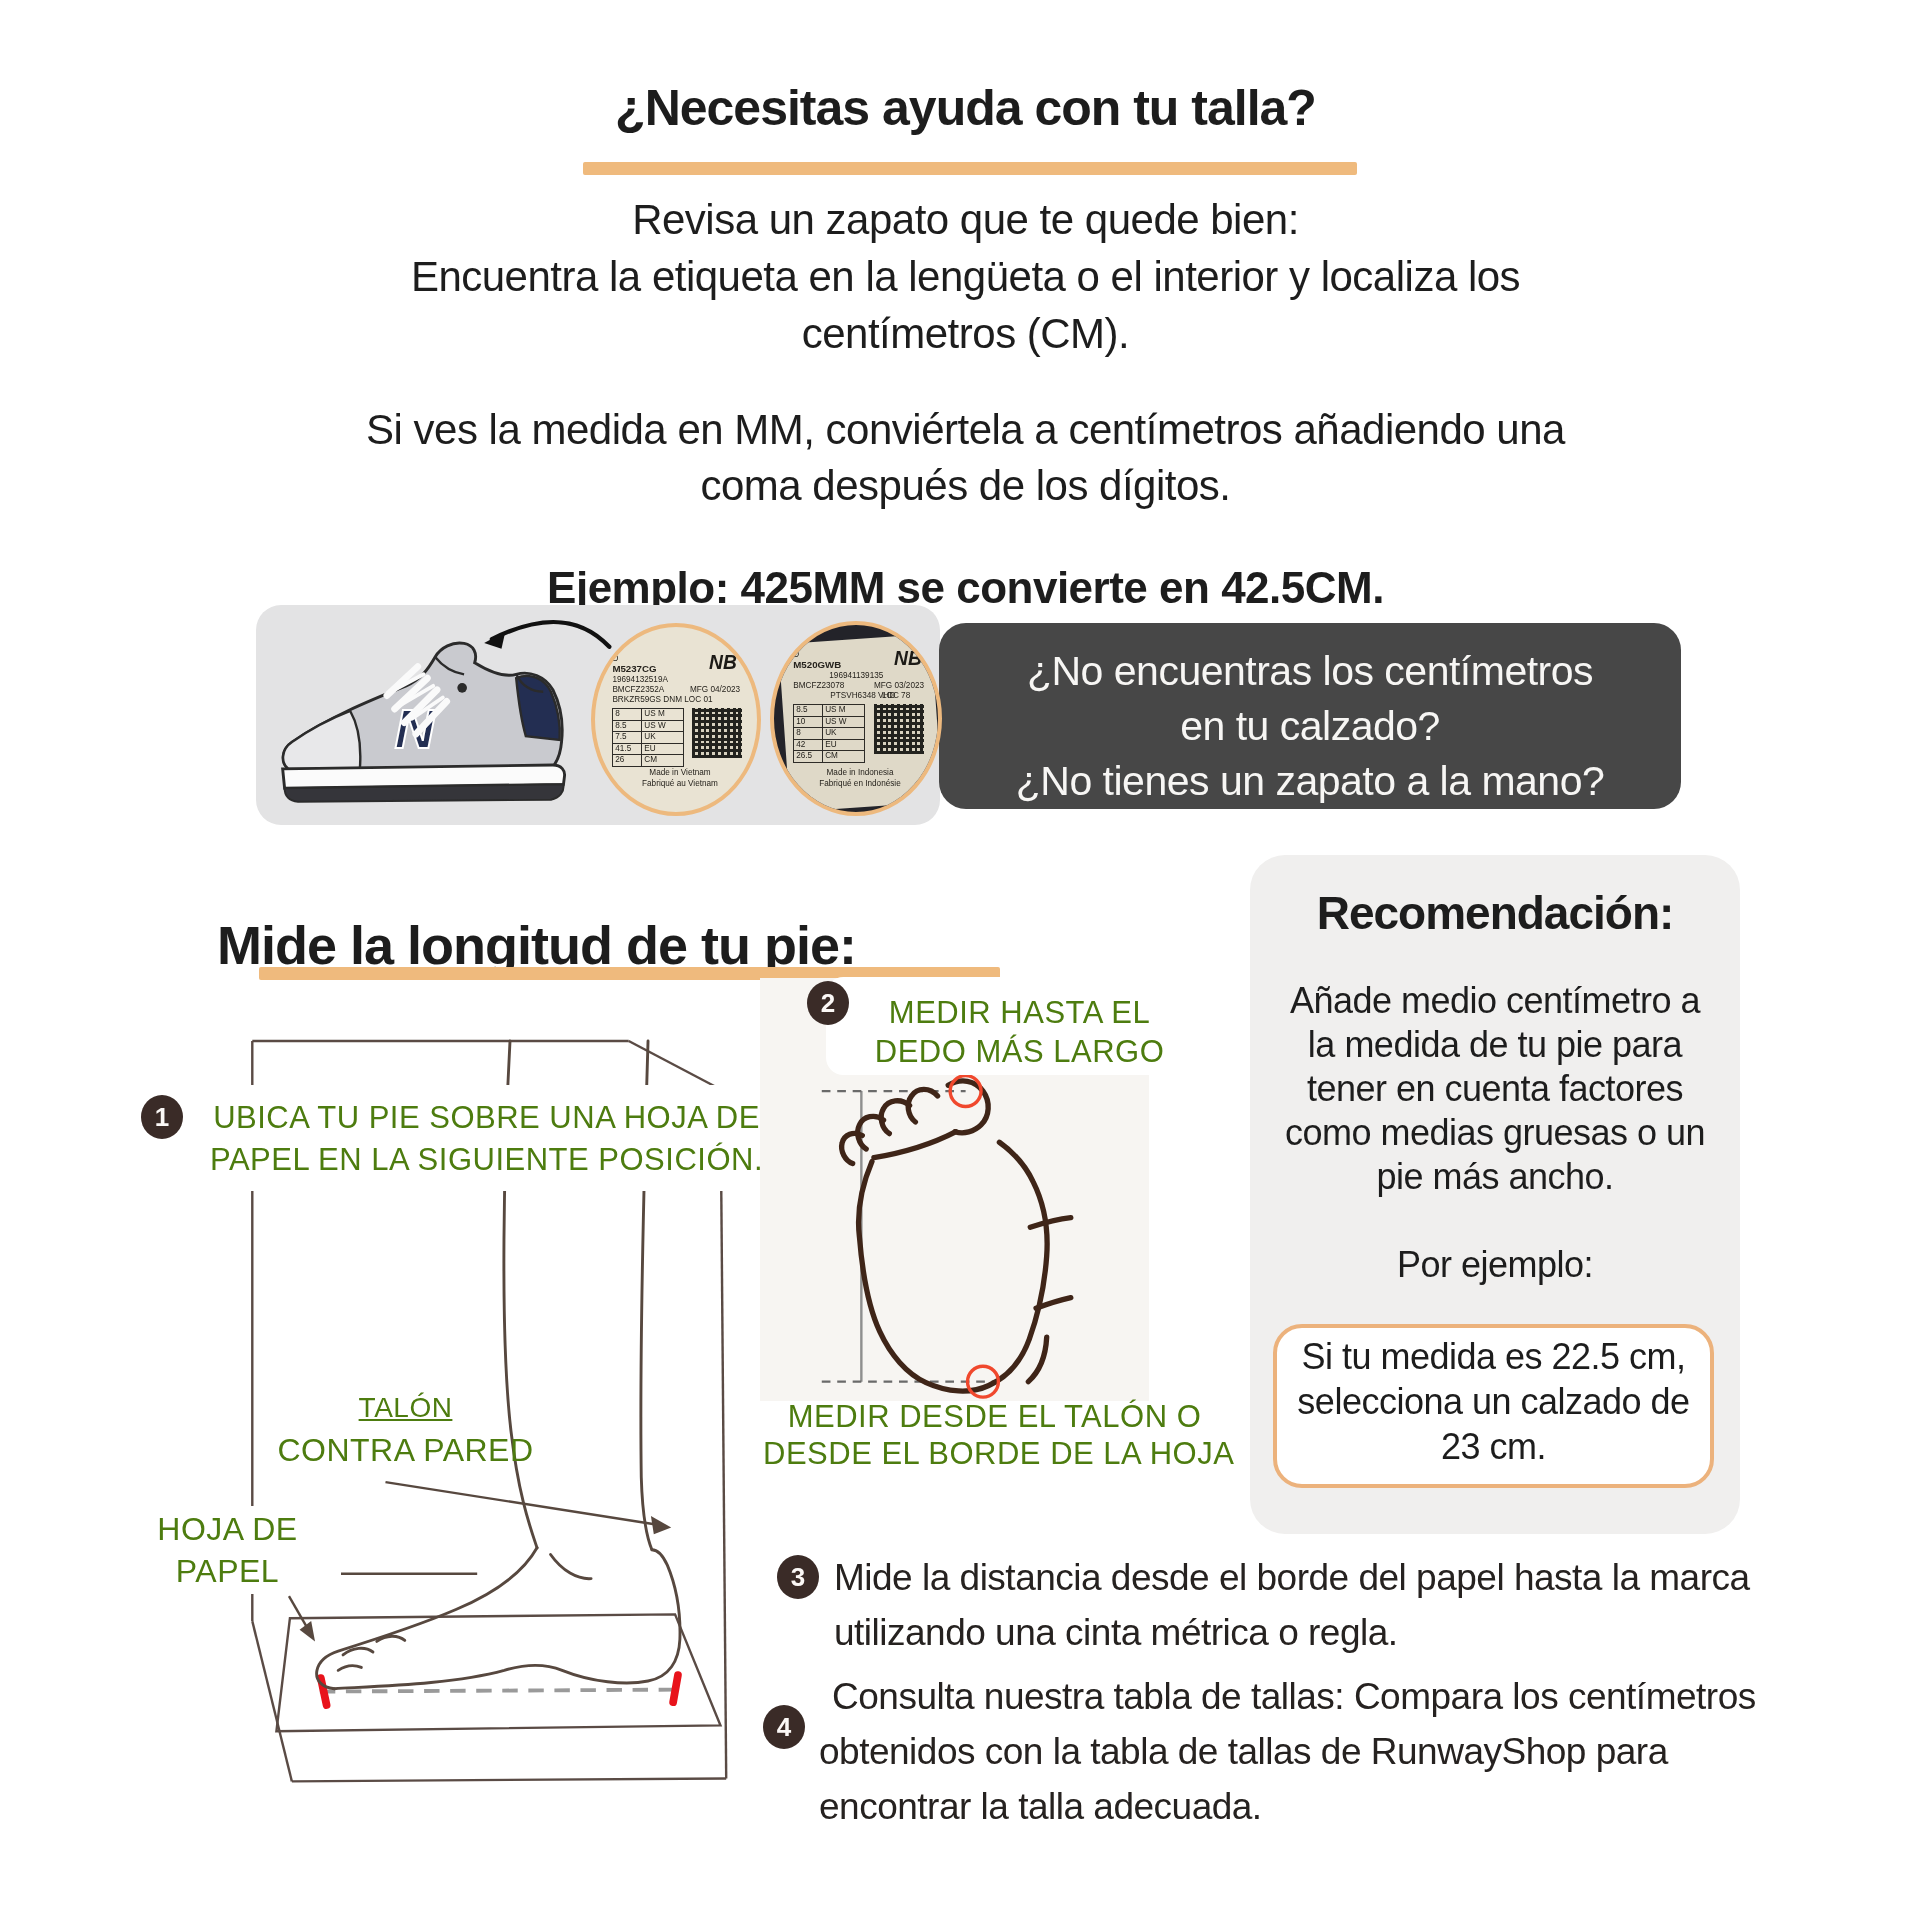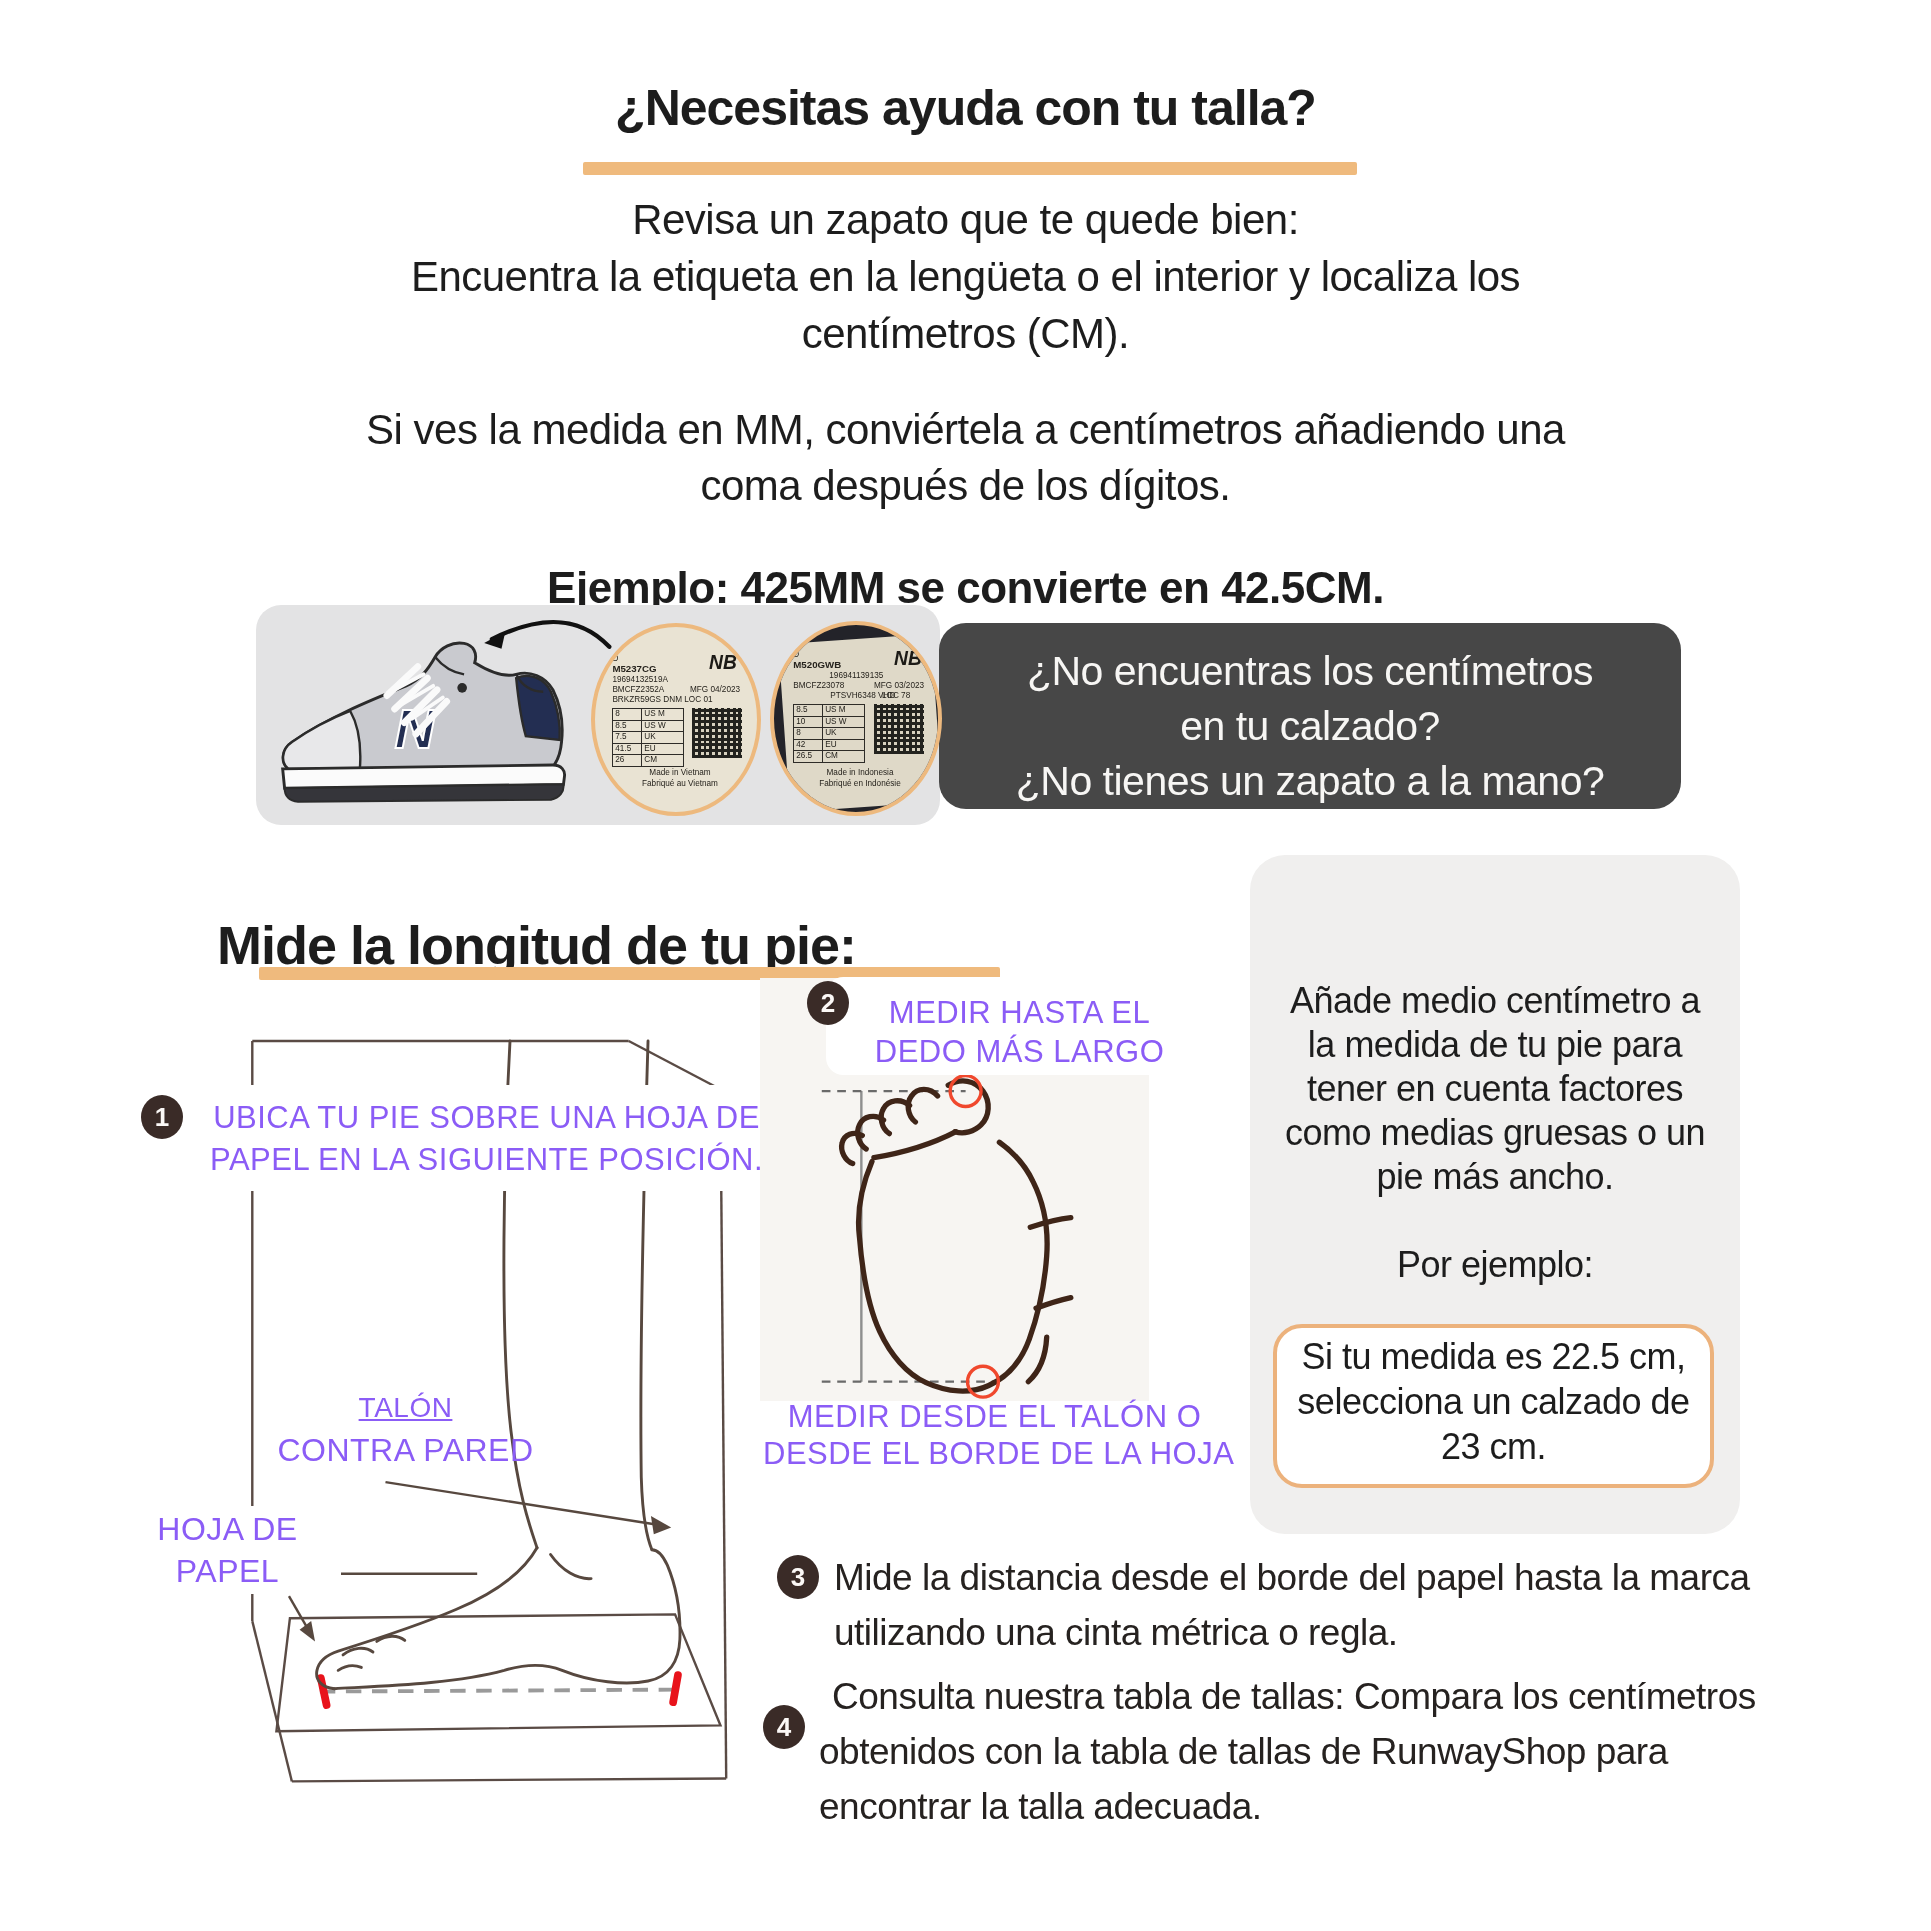--- a/index.html
+++ b/index.html
@@ -11,21 +11,21 @@
   .title{left:0;top:79px;width:1931px;font-size:50px;font-weight:bold;letter-spacing:-1px;}
   .rule{background:#EFBA7D;height:12.6px;border-radius:1.9px;}
   .introline{left:0;width:1931px;font-size:42px;letter-spacing:-0.5px;}
   .exline{left:0;width:1931px;font-size:44px;font-weight:bold;letter-spacing:-0.5px;margin-top:44px;}
   .graybox{left:256px;top:605px;width:684px;height:220px;background:#E3E3E4;border-radius:25px;}
   .darkbox{left:939px;top:623px;width:742px;height:186px;background:#474747;border-radius:27px;}
   .darkline{color:#F7F6F4;font-size:41px;line-height:55px;letter-spacing:-0.5px;}
   .h2{left:217px;top:914px;width:869px;font-size:54px;font-weight:bold;letter-spacing:-1px;}
   .badge{position:absolute;width:42px;height:44px;border-radius:50%;background:#3A2B27;color:#FBF8F6;
          font-size:26px;font-weight:bold;display:flex;align-items:center;justify-content:center;}
-  .caps{font-size:31px;letter-spacing:0.5px;color:#8b5cf6;}
+  .caps{font-size:31px;letter-spacing:0.5px;color:#4d7c0f;}
   .whitecard{background:#ffffff;border-radius:17.4px;}
   .solepanel{left:760px;top:978px;width:389px;height:423px;background:#F7F5F2;}
   .recpanel{left:1250px;top:855px;width:490px;height:679px;background:#F0EFEE;border-radius:35px;}
   .recline{font-size:36px;letter-spacing:-0.5px;}
   .orangebox{left:1273px;top:1324px;width:441px;height:164px;background:#ffffff;
              border:4.8px solid #ECB27C;border-radius:29px;box-sizing:border-box;}
   .stepline{font-size:37px;letter-spacing:-0.5px;color:#262220;}
   .oval{position:absolute;border:4.8px solid #EDB97E;border-radius:50%;overflow:hidden;box-sizing:border-box;}
   .lab{font-size:8.2px;line-height:1.12;color:#26231d;}
   .ltab{display:grid;grid-template-columns:29px 41px;border:1.4px solid #2e2c28;font-size:8.2px;color:#201e19;}
@@ -214,20 +214,21 @@
     <div class="caps nw" style="line-height:39px;">MEDIR HASTA EL</div>
     <div class="caps nw" style="line-height:39px;">DEDO MÁS LARGO</div>
   </div>
 
   <div class="abs ctr" style="left:763px;top:1398px;width:463px;">
     <div class="caps nw" style="line-height:37px;">MEDIR DESDE EL TALÓN O</div>
     <div class="caps nw" style="line-height:37px;">DESDE EL BORDE DE LA HOJA</div>
   </div>
 
   <div class="abs recpanel"></div>
+  <div class="abs ctr nw" style="left:1250px;top:886px;width:490px;font-size:46px;font-weight:bold;letter-spacing:-1px;">Recomendación:</div>
   <div class="abs ctr" style="left:1250px;top:979px;width:490px;">
     <div class="recline nw" style="line-height:44px;">Añade medio centímetro a</div>
     <div class="recline nw" style="line-height:44px;">la medida de tu pie para</div>
     <div class="recline nw" style="line-height:44px;">tener en cuenta factores</div>
     <div class="recline nw" style="line-height:44px;">como medias gruesas o un</div>
     <div class="recline nw" style="line-height:44px;">pie más ancho.</div>
   </div>
   <div class="abs ctr recline nw" style="left:1250px;top:1244px;width:490px;">Por ejemplo:</div>
   <div class="abs orangebox"></div>
   <div class="abs ctr" style="left:1273px;top:1334px;width:441px;">

